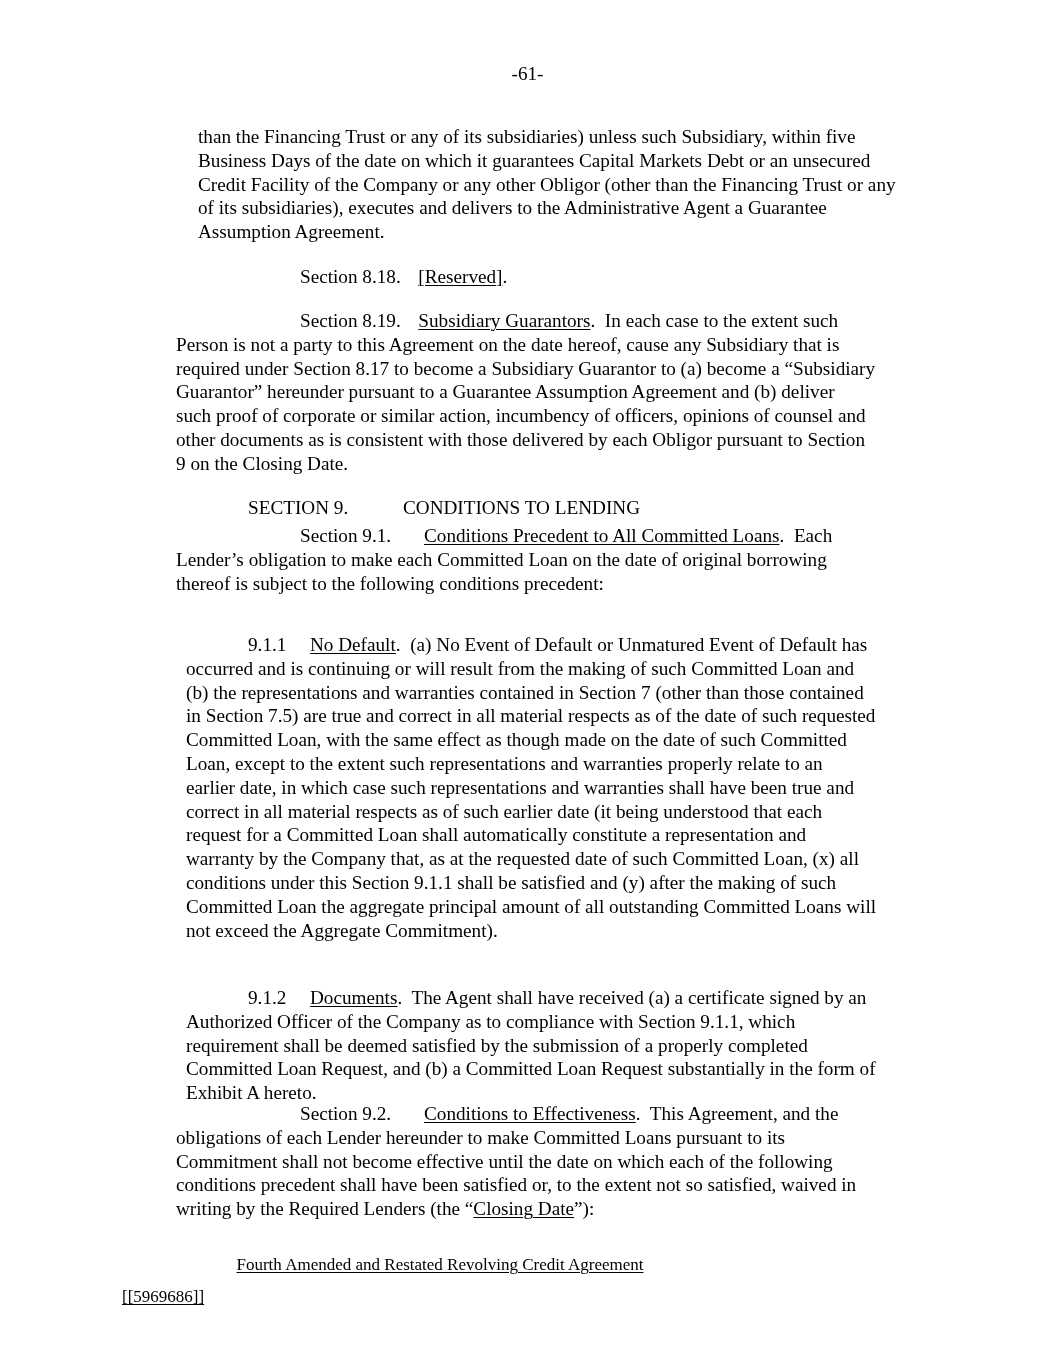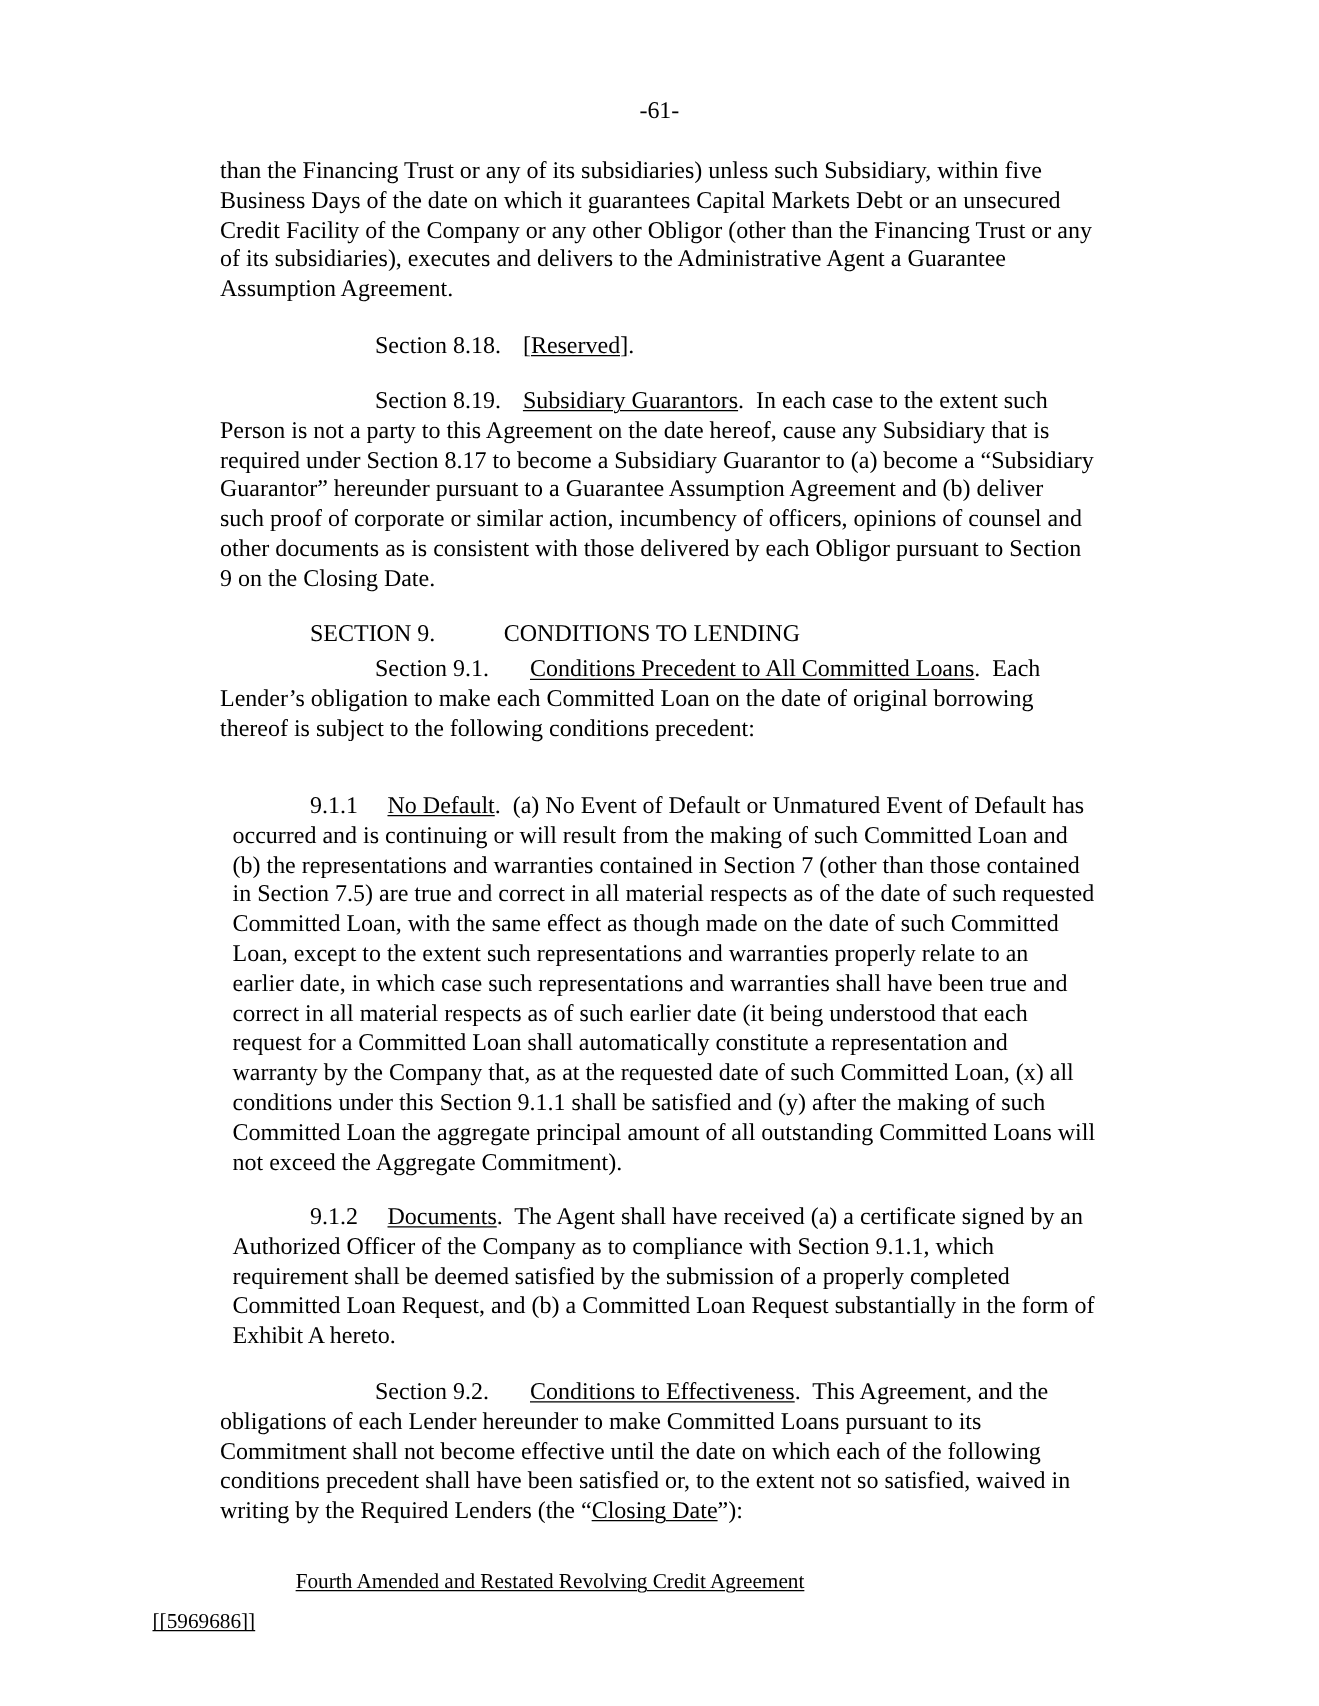--- a/index.html
+++ b/index.html
@@ -4,39 +4,39 @@
 <style>
   html, body { margin: 0; padding: 0; background: #ffffff; }
   body {
     width: 1055px; height: 1365px; position: relative; overflow: hidden;
     font-family: "Liberation Serif", "DejaVu Serif", serif;
     color: #000000;
     font-size: 19.2px;
     line-height: 23.8px;
   }
   .page-number {
-    position: absolute; top: 77px; left: 0; width: 1055px; text-align: center;
+    position: absolute; top: 62px; left: 0; width: 1055px; text-align: center;
   }
   .block { position: absolute; left: 176px; width: 770px; }
   .line { white-space: nowrap; display: block; }
   .u { text-decoration: underline; text-underline-offset: 2px; text-decoration-thickness: 1px; }
   .footer-title {
     position: absolute; top: 1253px; left: 0; width: 880px; text-align: center;
     font-size: 17px;
   }
   .doc-id {
     position: absolute; top: 1290px; left: 122px; font-size: 17px; line-height: 14px;
   }
 </style>
 </head>
 <body>
 
 <div class="page-number">-61-</div>
 
-<div class="block" style="top:125px;">
+<div class="block" style="top:125px;margin-left:22px;">
   <span class="line">than the Financing Trust or any of its subsidiaries) unless such Subsidiary, within five</span>
   <span class="line">Business Days of the date on which it guarantees Capital Markets Debt or an unsecured</span>
   <span class="line">Credit Facility of the Company or any other Obligor (other than the Financing Trust or any</span>
   <span class="line">of its subsidiaries), executes and delivers to the Administrative Agent a Guarantee</span>
   <span class="line">Assumption Agreement.</span>
 </div>
 
 <div class="block" style="top:265px;">
   <span class="line" style="padding-left:124px;">
     <span>Section 8.18.</span>
@@ -86,21 +86,21 @@
   <span class="line">correct in all material respects as of such earlier date (it being understood that each</span>
   <span class="line">request for a Committed Loan shall automatically constitute a representation and</span>
   <span class="line">warranty by the Company that, as at the requested date of such Committed Loan, (x) all</span>
   <span class="line">conditions under this Section 9.1.1 shall be satisfied and (y) after the making of such</span>
   <span class="line">Committed Loan the aggregate principal amount of all outstanding Committed Loans will</span>
   <span class="line">not exceed the Aggregate Commitment).</span>
 </div>
 
 <div class="block" style="top:962px; left:186px;">
   <span class="line" style="padding-left:62px;">
-    <span style="display:inline-block;width:62px;">9.1.2</span><span class="u">Documents</span><span style="white-space:pre;">.  The Agent shall have received (a) a certificate signed by an</span>
+    <span style="display:inline-block;width:62px;margin-top:24px;">9.1.2</span><span class="u">Documents</span><span style="white-space:pre;">.  The Agent shall have received (a) a certificate signed by an</span>
   </span>
   <span class="line">Authorized Officer of the Company as to compliance with Section 9.1.1, which</span>
   <span class="line">requirement shall be deemed satisfied by the submission of a properly completed</span>
   <span class="line">Committed Loan Request, and (b) a Committed Loan Request substantially in the form of</span>
   <span class="line">Exhibit A hereto.</span>
 </div>
 
 <div class="block" style="top:1102px;">
   <span class="line" style="padding-left:124px;">
     <span style="display:inline-block;width:124px;">Section 9.2.</span><span class="u">Conditions to Effectiveness</span><span style="white-space:pre;">.  This Agreement, and the</span>

